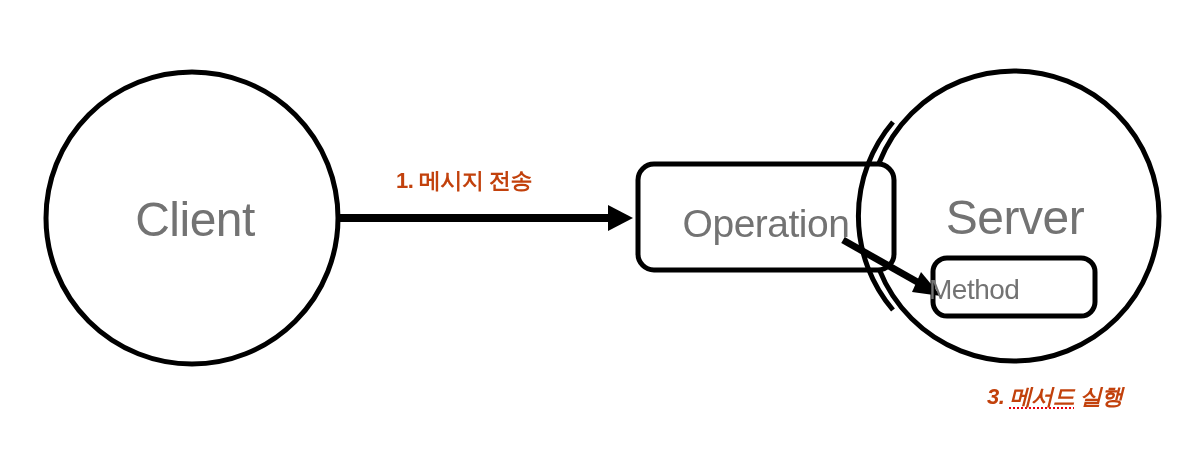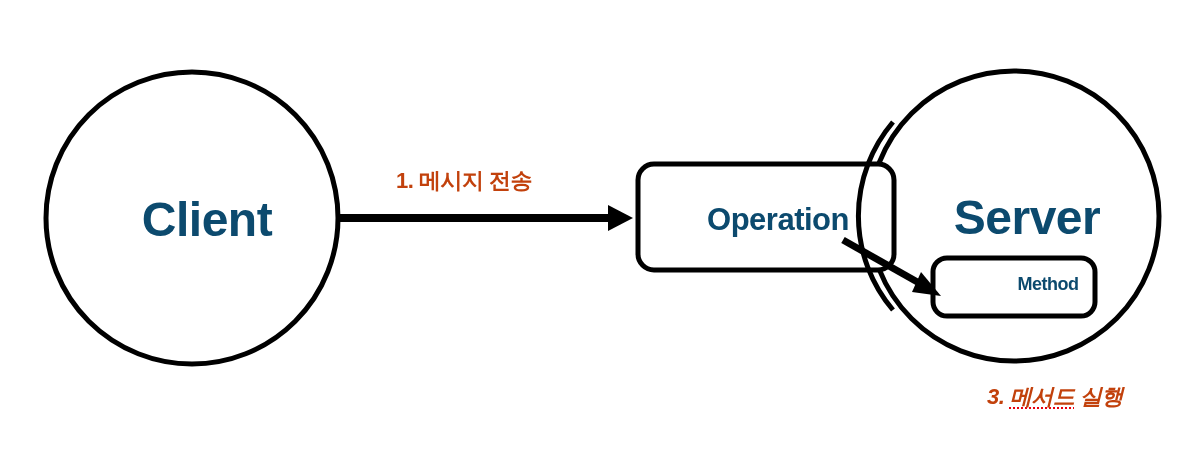--- a/index.html
+++ b/index.html
@@ -19,53 +19,51 @@
   }
   svg.diagram {
     position: absolute;
     left: 0;
     top: 0;
     width: 1196px;
     height: 454px;
   }
   .node-label {
     position: absolute;
-    font-weight: bold;
-    color: #0c4a6e;
+    font-weight: normal;
+    color: #737373;
     white-space: nowrap;
     letter-spacing: -0.5px;
-    padding-left: 12px;
   }
   .label-client {
     font-size: 48px;
     left: 0px;
     top: 192px;
     width: 390px;
     text-align: center;
   }
   .label-server {
     font-size: 48px;
     left: 820px;
     top: 190px;
     width: 390px;
     text-align: center;
   }
   .label-operation {
-    font-size: 31px;
+    font-size: 39px;
     left: 638px;
     top: 202px;
     width: 256px;
     text-align: center;
   }
   .label-method {
-    font-size: 18px;
-    left: 962px;
+    font-size: 28px;
+    left: 929px;
     top: 274px;
     width: 148px;
-    text-align: center;
   }
   .step-label {
     position: absolute;
     font-weight: bold;
     color: #c2410c;
     font-size: 22px;
     white-space: nowrap;
     letter-spacing: -0.5px;
   }
   .step-1 { left: 396px; top: 166px; }

